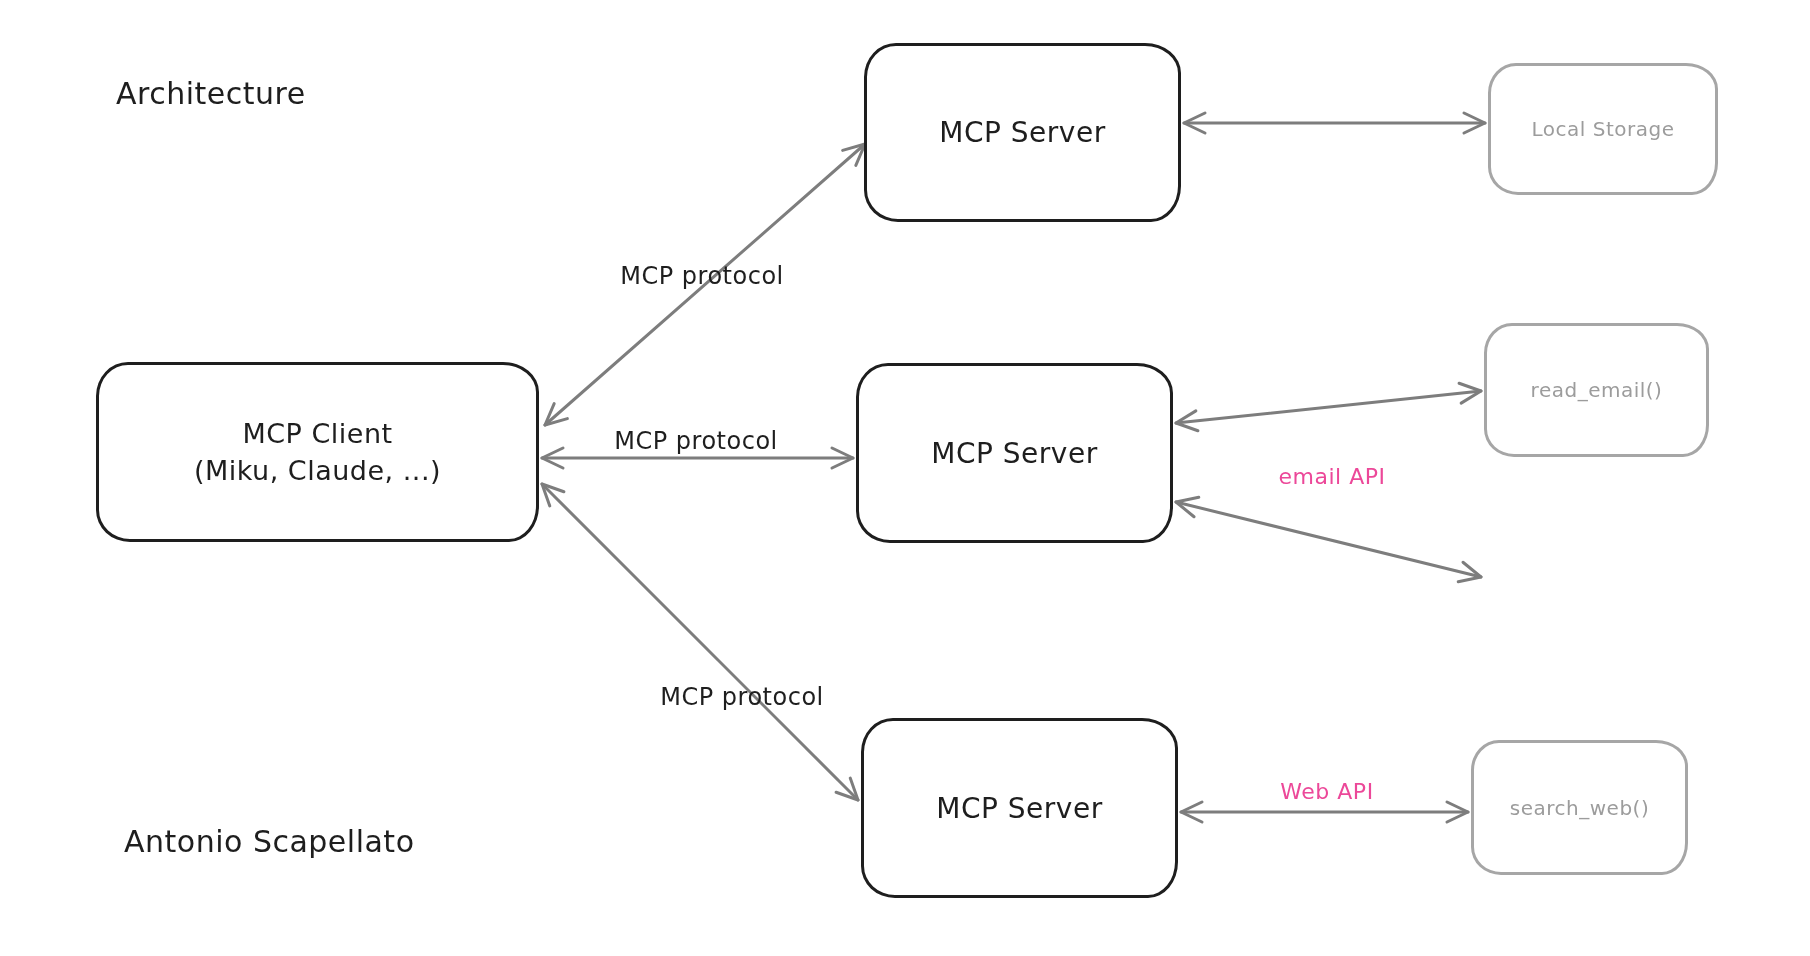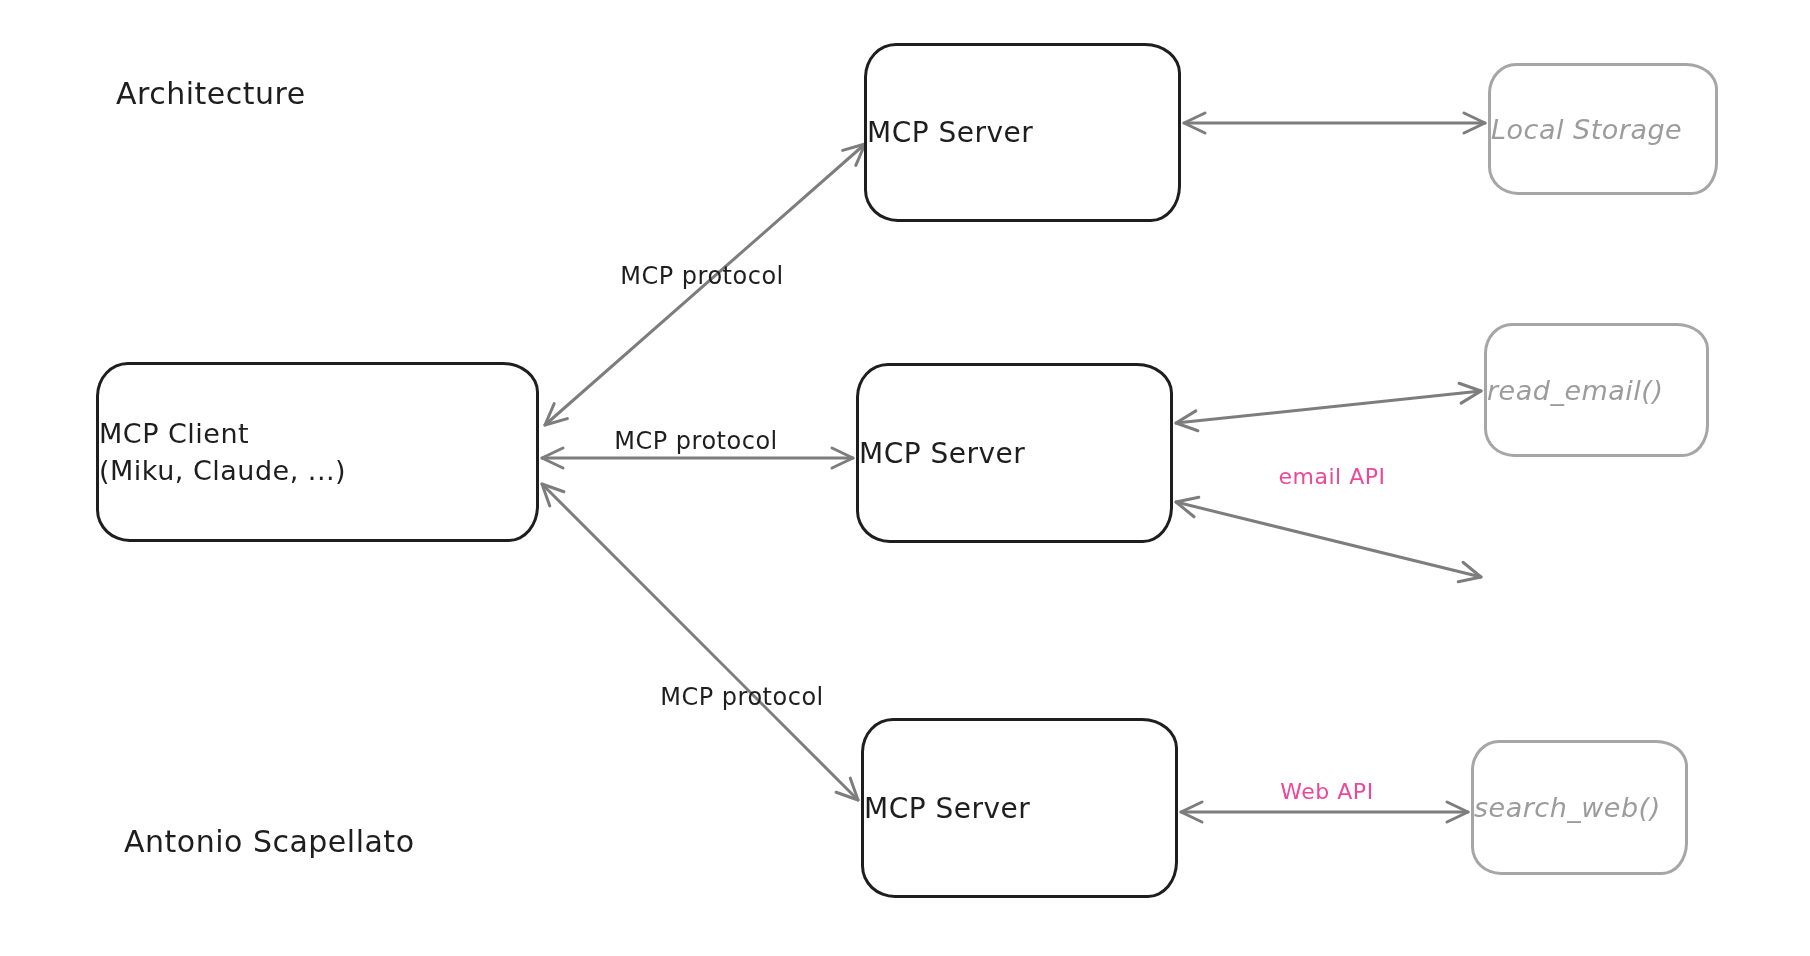--- a/index.html
+++ b/index.html
@@ -25,39 +25,38 @@
     white-space: nowrap;
   }
   #title-label  { left: 80px;  top: 76px; }
   #author-label { left: 88px;  top: 824px; }
 
   .node {
     position: absolute;
     box-sizing: border-box;
     display: flex;
     flex-direction: column;
-    align-items: flex-start;
+    align-items: center;
     justify-content: center;
     text-align: center;
     background: #ffffff;
     white-space: nowrap;
   }
   .node.black {
     border: 3.5px solid #1e1e1e;
     border-radius: 32px 36px 30px 34px / 34px 30px 36px 32px;
     font-size: 28px;
     letter-spacing: 0.5px;
   }
   .node.gray {
     border: 3px solid #a6a6a6;
     color: #9c9c9c;
     border-radius: 28px 32px 26px 30px / 30px 26px 32px 28px;
-    font-size: 27px;
+    font-size: 20px;
     letter-spacing: 0.5px;
-    font-style: italic;
   }
   .node .line2 { margin-top: 6px; }
 
   #node-client        { left: 60px;   top: 362px; width: 443px; height: 180px; font-size: 27px; }
   #node-server-top    { left: 828px;  top: 43px;  width: 317px; height: 179px; }
   #node-server-mid    { left: 820px;  top: 363px; width: 317px; height: 180px; }
   #node-server-bottom { left: 825px;  top: 718px; width: 317px; height: 180px; }
   #node-local-storage { left: 1452px; top: 63px;  width: 230px; height: 132px; }
   #node-read-email    { left: 1448px; top: 323px; width: 225px; height: 134px; }
   #node-send-email    { left: 1448px; top: 510px; width: 225px; height: 135px; }

